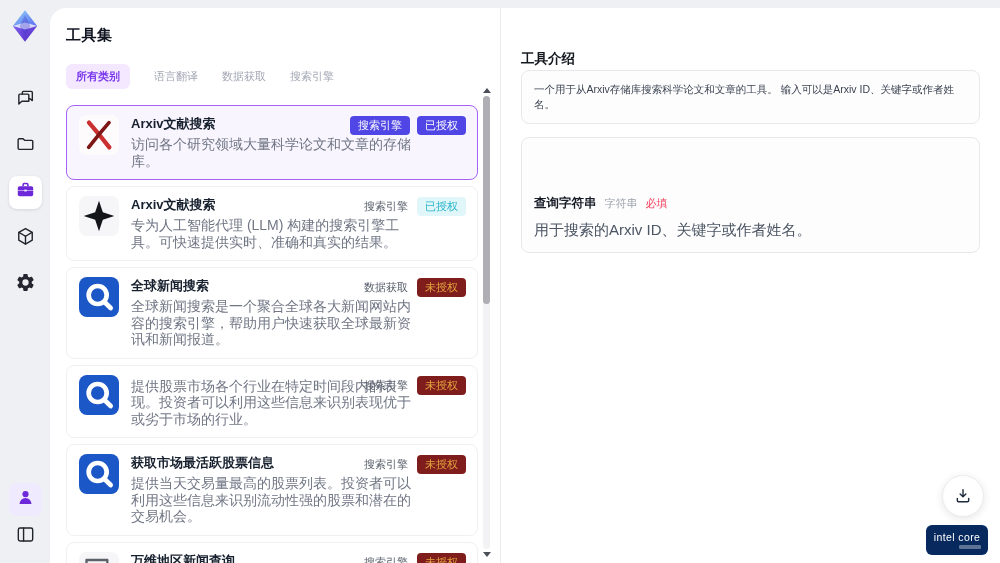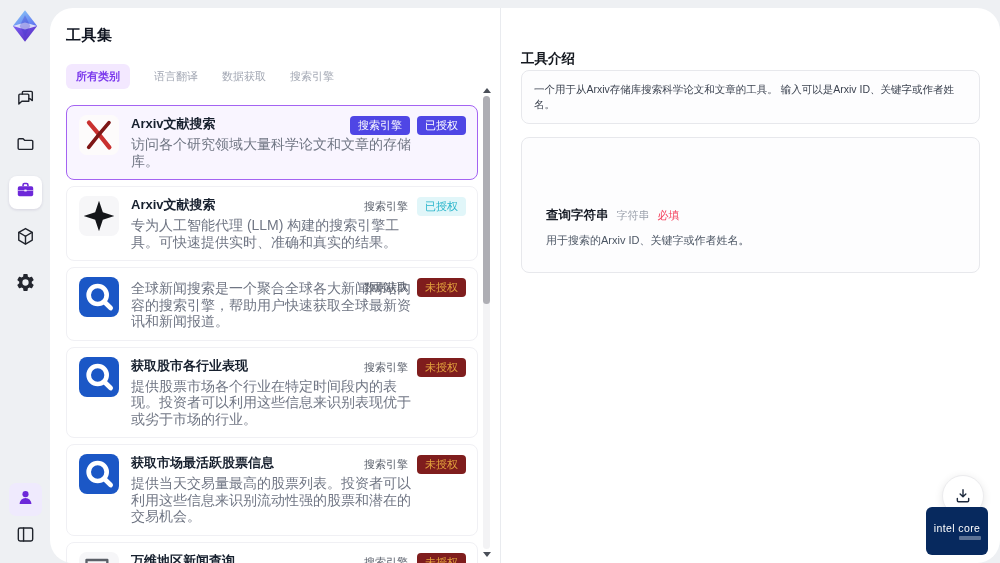--- a/index.html
+++ b/index.html
@@ -13,21 +13,21 @@
           display:flex; flex-direction:column; align-items:center; padding:8px 0 10px; }
   .logo { width:36px; height:36px; }
   .rail-nav { margin-top:40px; display:flex; flex-direction:column; gap:13px; }
   .rail-btn { width:33px; height:33px; border-radius:8px; display:grid; place-items:center; cursor:pointer; }
   .rail-btn svg { width:21px; height:21px; }
   .rail-btn.active { background:#ffffff; box-shadow:0 1px 3px rgba(40,20,90,.12); }
   .rail-bottom { margin-top:auto; display:flex; flex-direction:column; gap:4px; align-items:center; }
   .rail-bottom .rail-btn.halo { background:#efeafd; border-radius:7px; }
   
   .main { position:absolute; left:50px; top:8px; right:0; bottom:0;
-          background:#fff; border-top-left-radius:16px; display:flex; overflow:hidden;border-radius:23px; }
+          background:#fff; border-top-left-radius:16px; display:flex; overflow:hidden; }
   .list-col { width:450px; padding:18px 0 0 16px; position:relative; flex:none; }
   .panel-title { font-size:15px; font-weight:700; color:#101521; letter-spacing:.5px; }
   .tabs { display:flex; align-items:center; gap:24px; margin-top:19px; }
   .tab { font-size:11px; color:#a2a7b3; padding:5px 0; cursor:pointer; white-space:nowrap;text-align:right; }
   .tab.active { background:#f3e8ff; color:#7c3aed; padding:5px 10px; border-radius:6px; font-weight:600; }
   .tool-list { margin-top:16px; width:412px; display:flex; flex-direction:column; gap:6px;
                height:calc(100% - 76px); overflow:hidden; }
   .tool-card { border:1px solid #f0f0f4; border-radius:8px; background:#fff;
                padding:9px 12px 10px 12px; display:flex; gap:12px; position:relative; cursor:pointer; flex:none; }
   .tool-card.selected { border:1.5px solid #a463f2; background:#f9f5ff; }
@@ -52,32 +52,32 @@
   .vscroll .track { position:absolute; top:8px; bottom:8px; left:1px; width:7px; background:#f3f3f5; border-radius:4px; }
   .vscroll .thumb { position:absolute; top:0; left:0; width:7px; height:46%; background:#aeaeb4; border-radius:4px; cursor:grab; }
   
   .details-col { flex:1; border-left:1px solid #e9ebef; padding:18px 20px; position:relative; }
   .section-h { font-size:13.5px; font-weight:700; color:#14181f; }
   .details-title { font-size:15px; font-weight:700; color:#101521; letter-spacing:.5px; }
   .intro-heading { margin-top:24px; }
   .intro-box { margin-top:2px; border:1px solid #e7e8ec; border-radius:8px; background:#fdfdfe;
                padding:11px 12px; font-size:10.5px; color:#3c4350; line-height:15px; }
   .params-heading { margin-top:24px; }
-  .param-box { margin-top:13px; border:1px solid #e7e8ec; border-radius:8px; background:#fdfdfe; padding:24px; }
+  .param-box { margin-top:13px; border:1px solid #e7e8ec; border-radius:8px; background:#fdfdfe; padding:12px; }
   .param-row { display:flex; align-items:baseline; gap:8px; }
   .param-name { font-size:12.5px; font-weight:700; color:#171c26; }
   .param-type { font-size:11px; color:#9aa0ab;margin-top:46px; }
   .param-required { font-size:11px; color:#f4435e; }
-  .param-desc { margin-top:9px; font-size:11px; color:#4c London5563; color:#4b5563; }
+  .param-desc { margin-top:9px; font-size:15px; color:#4c London5563; color:#4b5563; }
   
   .fab { position:absolute; right:16px; bottom:46px; width:42px; height:42px; border-radius:50%;
          background:#fff; border:1px solid #ececee; box-shadow:0 2px 8px rgba(0,0,0,.10);
          display:grid; place-items:center; cursor:pointer; }
   .fab svg { width:20px; height:20px; }
-  .intel-badge { position:absolute; right:12px; bottom:8px; min-width:62px; height:48px; border-radius:6px;
+  .intel-badge { position:absolute; right:12px; bottom:8px; min-width:62px; height:30px; border-radius:6px;
                  background:#07295e; color:#fff; display:flex; flex-direction:column; align-items:center;
                  justify-content:center; padding:3px 7px; }
   .intel-text { font-size:10.5px; letter-spacing:.4px; white-space:nowrap; }
   .intel-sub { width:22px; height:4px; margin:2px 0 0 26px; background:rgba(255,255,255,.35); border-radius:1px; }
 </style>
 </head>
 <body>
 
 <div class="rail">
   <div class="logo">
@@ -190,36 +190,36 @@
     </div>
         </div>
         <div class="tool-card">
     <div class="tool-icon tile-blue">
             <svg viewBox="0 0 24 24" fill="none" stroke="#ffffff" stroke-width="2.8" stroke-linecap="round">
               <circle cx="11.2" cy="10.8" r="5.4"></circle>
               <path d="M15.3 15 L19 18.6"></path>
             </svg>
           </div>
     <div class="tool-texts">
+      <div class="tool-title">全球新闻搜索</div>
       <div class="tool-desc">全球新闻搜索是一个聚合全球各大新闻网站内容的搜索引擎，帮助用户快速获取全球最新资讯和新闻报道。</div>
     </div>
     <div class="badges">
       <span class="bdg bdg-plain">数据获取</span>
       <span class="bdg bdg-yellow">未授权</span>
     </div>
         </div>
         <div class="tool-card">
     <div class="tool-icon tile-blue">
             <svg viewBox="0 0 24 24" fill="none" stroke="#ffffff" stroke-width="2.8" stroke-linecap="round">
               <circle cx="11.2" cy="10.8" r="5.4"></circle>
               <path d="M15.3 15 L19 18.6"></path>
             </svg>
           </div>
     <div class="tool-texts">
-      <div class="tool-title">获取股市各行业表现</div>
       <div class="tool-desc">提供股票市场各个行业在特定时间段内的表现。投资者可以利用这些信息来识别表现优于或劣于市场的行业。</div>
     </div>
     <div class="badges">
       <span class="bdg bdg-plain">搜索引擎</span>
       <span class="bdg bdg-yellow">未授权</span>
     </div>
         </div>
         <div class="tool-card">
     <div class="tool-icon tile-blue">
             <svg viewBox="0 0 24 24" fill="none" stroke="#ffffff" stroke-width="2.8" stroke-linecap="round">

